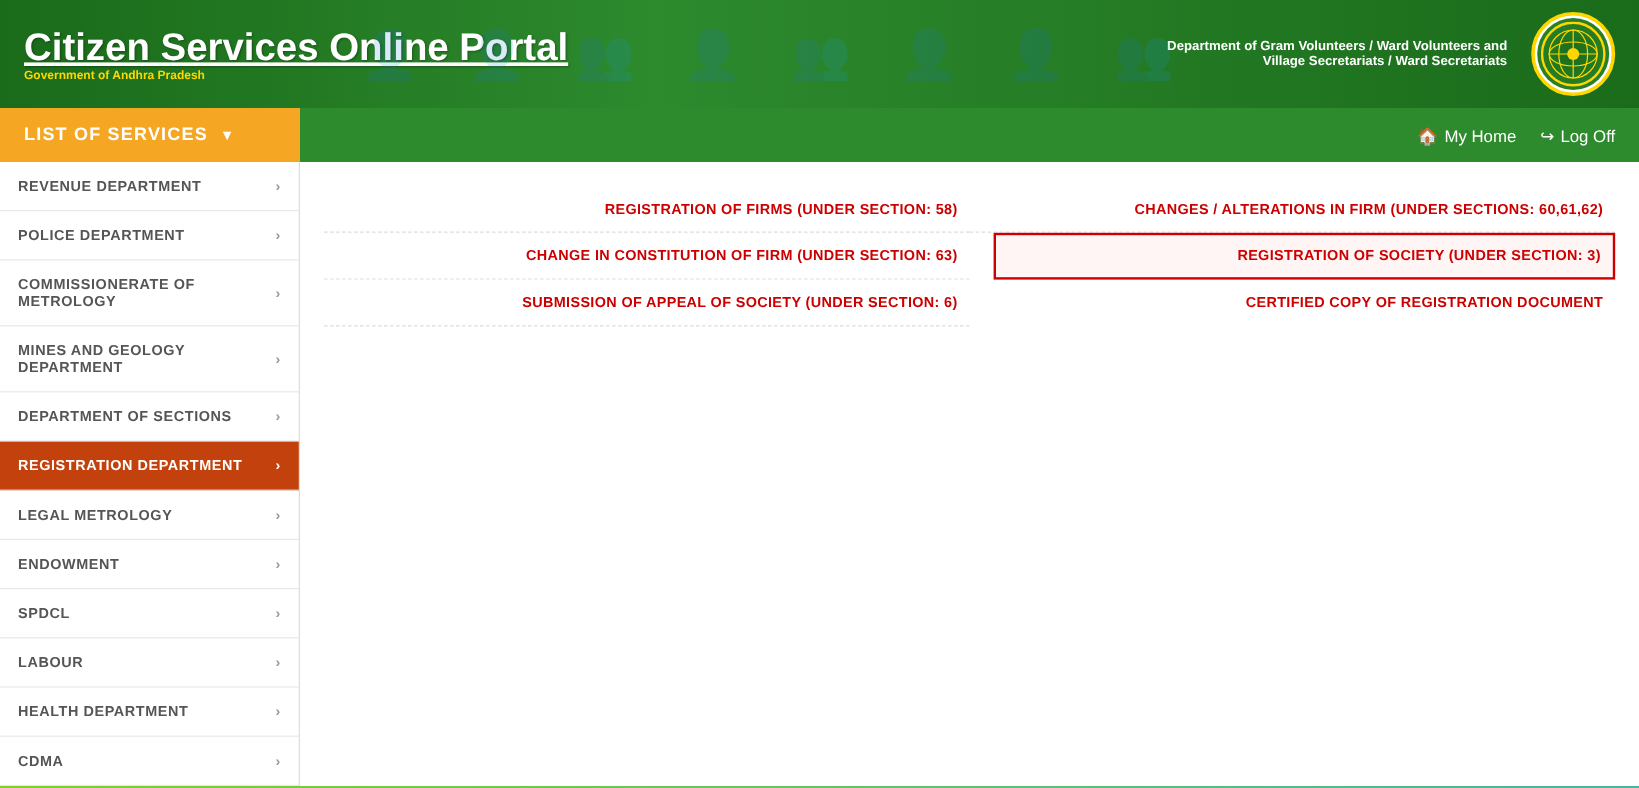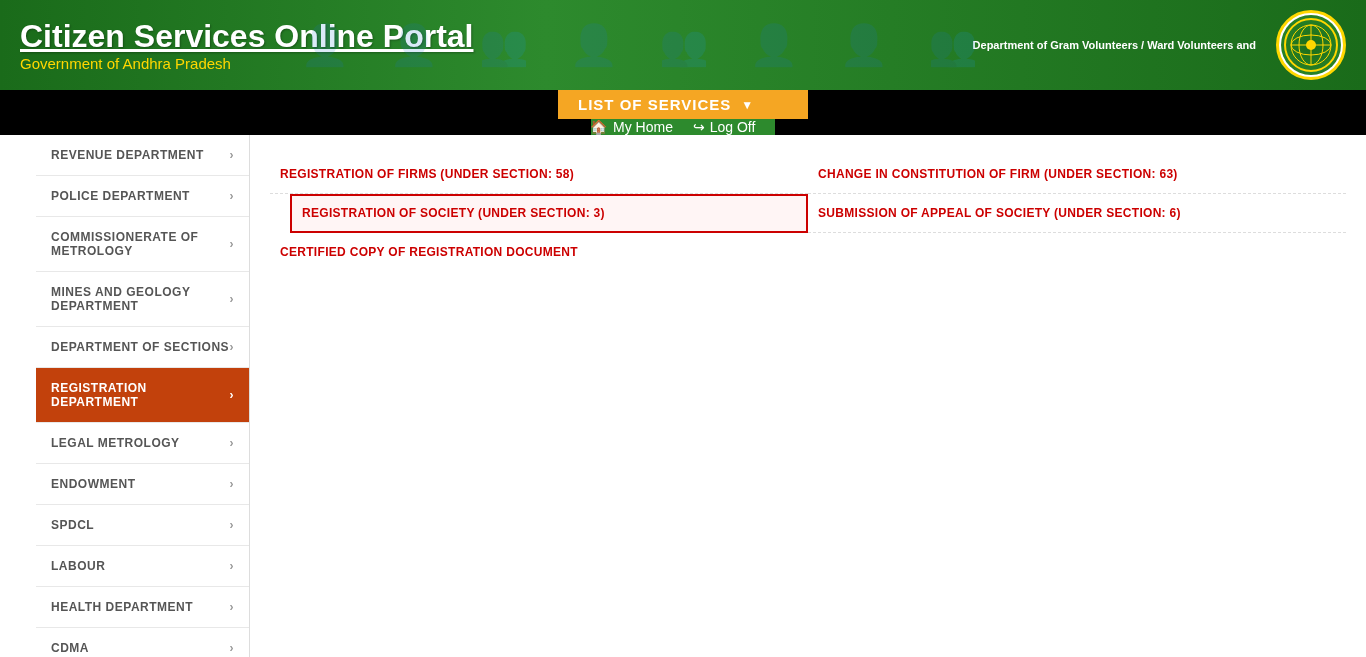--- a/index.html
+++ b/index.html
@@ -27,22 +27,22 @@
       color: white;
     }
     .header-title {
       font-size: 32px;
       font-weight: bold;
       color: white;
       text-shadow: 1px 1px 2px rgba(0,0,0,0.3);
       text-decoration: underline;
     }
     .header-subtitle {
-      font-size: 15px;
-      font-weight: normal;
+      font-size: 10px;
+      font-weight: bold;
       color: #ffd700;
     }
     .header-center {
       text-align: right;
       color: white;
       font-size: 11px;
       font-weight: bold;
       flex: 1;
       padding: 0 20px;
     }
@@ -80,25 +80,24 @@
       gap: 40px;
       overflow: hidden;
     }
     .person-icon {
       font-size: 40px;
       color: white;
     }
 
     
     .navbar {
-      background: #000000;
+      background: #f9a8d4;
       display: flex;
       align-items: center;
       height: 45px;
-      flex-direction: column;
     }
     .nav-list-services {
       background: #f5a623;
       color: white;
       font-weight: bold;
       font-size: 15px;
       letter-spacing: 1px;
       padding: 0 20px;
       height: 100%;
       display: flex;
@@ -149,21 +148,20 @@
       display: flex;
       align-items: center;
       justify-content: space-between;
       padding: 13px 15px;
       font-size: 12px;
       font-weight: bold;
       color: #555;
       border-bottom: 1px solid #e8e8e8;
       cursor: pointer;
       letter-spacing: 0.5px;
-      margin-left: 36px;
     }
     .sidebar-item.active {
       background: #c2410c;
       color: white;
     }
     .sidebar-item.active .chevron {
       color: white;
     }
     .chevron {
       font-size: 12px;
@@ -184,20 +182,21 @@
     .service-link {
       color: #cc0000;
       font-size: 12px;
       font-weight: bold;
       padding: 12px 10px;
       border-bottom: 1px dashed #ddd;
       cursor: pointer;
       text-decoration: none;
       display: block;
       letter-spacing: 0.3px;
+      text-align: right;
     }
     .service-link.highlighted {
       border: 2px solid #cc0000;
       background: #fff5f5;
       padding: 10px 10px;
       margin-left: 20px;
     }
     .service-link.no-border-bottom {
       border-bottom: none;
     }
@@ -215,20 +214,21 @@
     <span class="person-icon">👤</span>
     <span class="person-icon">👤</span>
     <span class="person-icon">👥</span>
   </div>
   <div class="header-left">
     <span class="header-title">Citizen Services Online Portal</span>
     <span class="header-subtitle">Government of Andhra Pradesh</span>
   </div>
   <div class="header-center">
     <div>Department of Gram Volunteers / Ward Volunteers and</div>
+    <div>Village Secretariats / Ward Secretariats</div>
   </div>
   <div class="header-logo">
     <div class="logo-inner">
       <svg width="55" height="55" viewBox="0 0 55 55">
         <circle cx="27" cy="27" r="26" fill="none" stroke="#ffd700" stroke-width="2"></circle>
         <circle cx="27" cy="27" r="20" fill="none" stroke="#ffd700" stroke-width="1"></circle>
         <circle cx="27" cy="27" r="5" fill="#ffd700"></circle>
         <line x1="27" y1="7" x2="27" y2="47" stroke="#ffd700" stroke-width="1"></line>
         <line x1="7" y1="27" x2="47" y2="27" stroke="#ffd700" stroke-width="1"></line>
         <ellipse cx="27" cy="27" rx="12" ry="20" fill="none" stroke="#ffd700" stroke-width="1"></ellipse>
@@ -305,20 +305,21 @@
     <div class="sidebar-item">
       <span>CDMA</span>
       <span class="chevron">›</span>
     </div>
   </div>
 
   <div class="content-panel">
     <div class="services-grid">
 
       <a class="service-link">REGISTRATION OF FIRMS (UNDER SECTION: 58)</a>
+      <a class="service-link">CHANGES / ALTERATIONS IN FIRM (UNDER SECTIONS: 60,61,62)</a>
 
       <a class="service-link">CHANGE IN CONSTITUTION OF FIRM (UNDER SECTION: 63)</a>
       <a class="service-link highlighted">REGISTRATION OF SOCIETY (UNDER SECTION: 3)</a>
 
       <a class="service-link">SUBMISSION OF APPEAL OF SOCIETY (UNDER SECTION: 6)</a>
 
       <a class="service-link no-border-bottom">CERTIFIED COPY OF REGISTRATION DOCUMENT</a>
     </div>
   </div>
 

